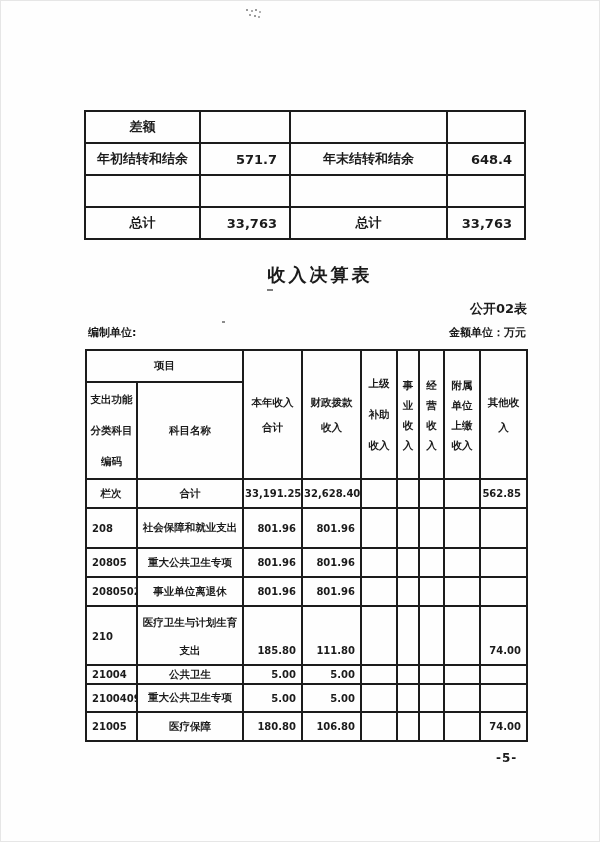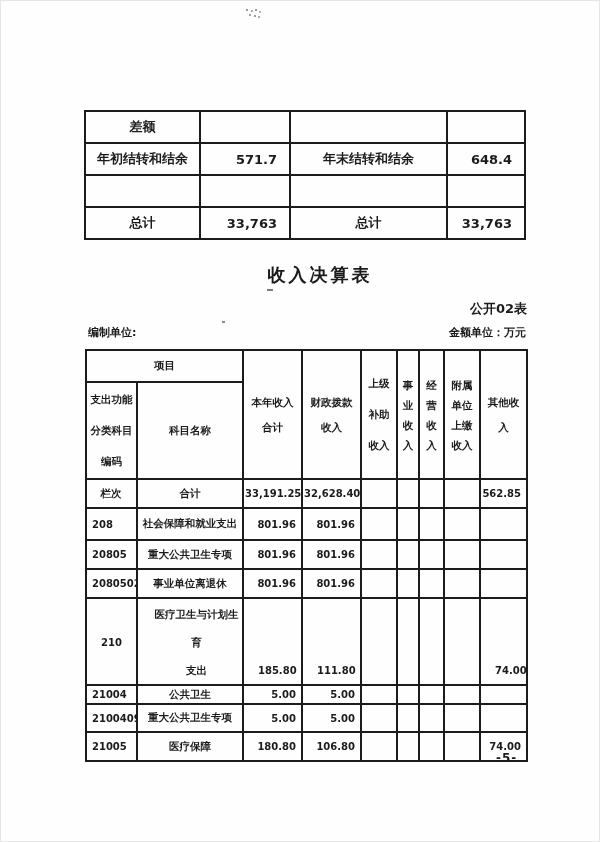--- a/index.html
+++ b/index.html
@@ -58,21 +58,21 @@
   .income-table td{vertical-align:middle;}
   .income-table .center{text-align:center;}
   .income-table tr.ha td{height:28px;}
   .income-table td.h2{line-height:25px;text-align:center;white-space:pre-line;}
   .income-table td.h3{line-height:31px;text-align:center;white-space:pre-line;}
   .income-table td.h4{line-height:20px;text-align:center;white-space:pre-line;}
   .income-table td.code{text-align:left;padding-left:5px;font-size:10px;}
   .income-table td.code.center{text-align:center;padding-left:0;font-size:10.5px;}
   .income-table td.name{text-align:center;white-space:pre-line;font-size:10.5px;}
   .income-table td.num{text-align:right;padding-right:5px;font-size:10px;}
-  .income-table tr.tall td{vertical-align:bottom;padding-bottom:8px;padding-left:14px;}
+  .income-table tr.tall td{vertical-align:bottom;padding-bottom:8px;}
   .income-table tr.tall td.code{vertical-align:middle;padding-bottom:0;}
   .income-table tr.tall td.name{vertical-align:middle;line-height:28px;padding-bottom:0;}
 
   .pageno{position:absolute;left:495px;top:750px;font-size:12px;font-weight:800;letter-spacing:1px;}
 </style>
 </head>
 <body>
 
 <div class="page">
 
@@ -168,21 +168,21 @@
         <td class="code center">栏次</td>
         <td class="name">合计</td>
         <td class="num">33,191.25</td>
         <td class="num">32,628.40</td>
         <td class="num"></td>
         <td class="num"></td>
         <td class="num"></td>
         <td class="num"></td>
         <td class="num">562.85</td>
       </tr>
-      <tr style="height:32px">
+      <tr style="height:40px">
         <td class="code">208</td>
         <td class="name">社会保障和就业支出</td>
         <td class="num">801.96</td>
         <td class="num">801.96</td>
         <td class="num"></td>
         <td class="num"></td>
         <td class="num"></td>
         <td class="num"></td>
         <td class="num"></td>
       </tr>

